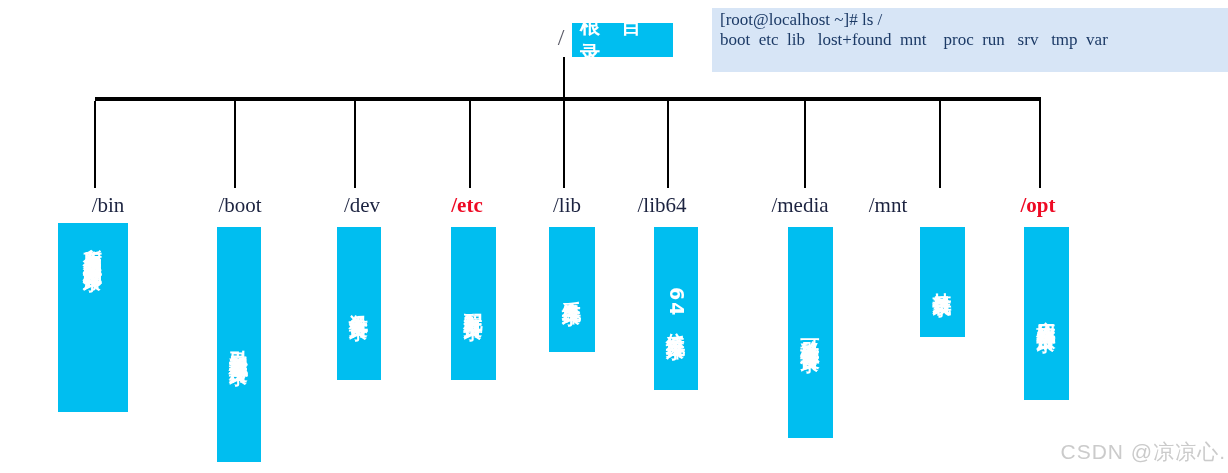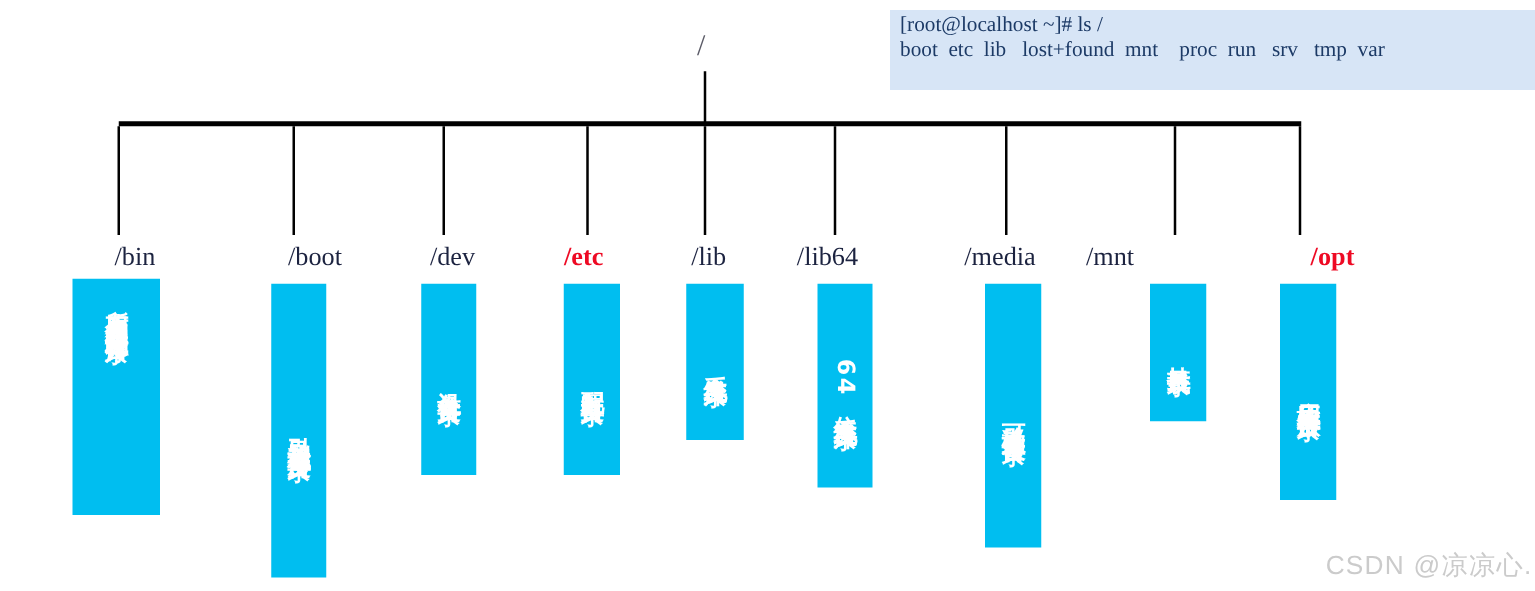--- a/index.html
+++ b/index.html
@@ -38,22 +38,22 @@
   .v1{left:94px;} .v2{left:234px;} .v3{left:354px;} .v4{left:469px;} .v5{left:563px;}
   .v6{left:667px;} .v7{left:804px;} .v8{left:939px;} .v9{left:1039px;}
 
   
   .lbl {
     position:absolute; top:193px; transform:translateX(-50%);
     font-family:Liberation Serif, serif;
     font-size:21px; color:#1c2340; white-space:nowrap;
   }
   .lbl.red { color:#ee0a24; font-weight:bold; }
-  .l1{left:108px;} .l2{left:252px;} .l3{left:362px;} .l4{left:467px;} .l5{left:567px;}
-  .l6{left:662px;} .l7{left:800px;} .l8{left:888px;} .l9{left:1066px;}
+  .l1{left:108px;} .l2{left:240px;} .l3{left:362px;} .l4{left:467px;} .l5{left:567px;}
+  .l6{left:662px;} .l7{left:800px;} .l8{left:888px;} .l9{left:1038px;}
 
   
   .box {
     position:absolute; background:#00bef0; color:#fff;
     display:flex; align-items:center; justify-content:center;
   }
   .vt {
     writing-mode:vertical-rl; text-orientation:mixed;
     font-family:"DejaVu Sans","Liberation Sans",sans-serif;
     font-weight:bold; font-size:19px; letter-spacing:2px; line-height:31px;
@@ -79,20 +79,21 @@
 <body>
 
 <div class="canvas">
 
   <div class="terminal">
     <div class="tline">[root@localhost ~]# ls /</div>
     <div class="tline">boot  etc  lib   lost+found  mnt    proc  run   srv   tmp  var</div>
   </div>
 
   <div class="root-slash">/</div>
+  <div class="root-box">根 目 录</div>
 
   <div class="stem"></div>
   <div class="hline"></div>
   <div class="vline v1"></div>
   <div class="vline v2"></div>
   <div class="vline v3"></div>
   <div class="vline v4"></div>
   <div class="vline v5"></div>
   <div class="vline v6"></div>
   <div class="vline v7"></div>

